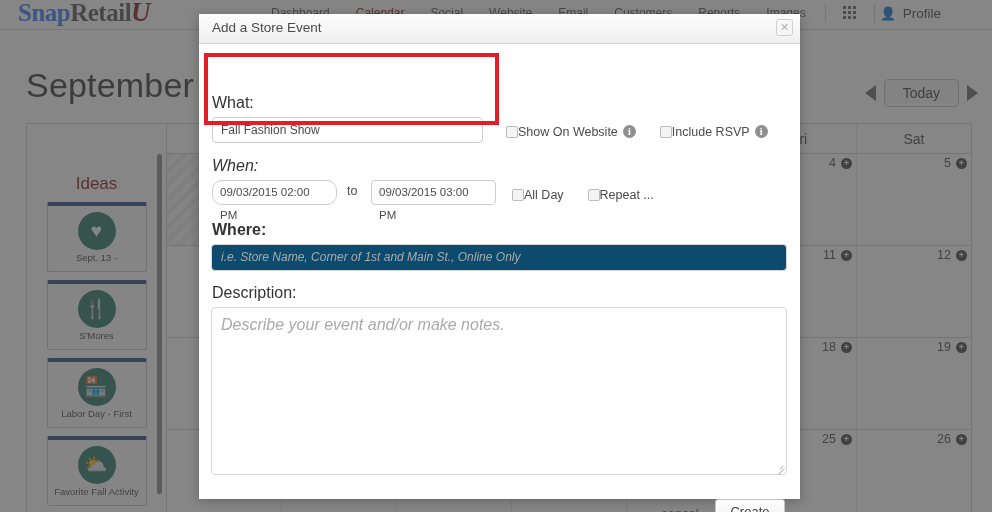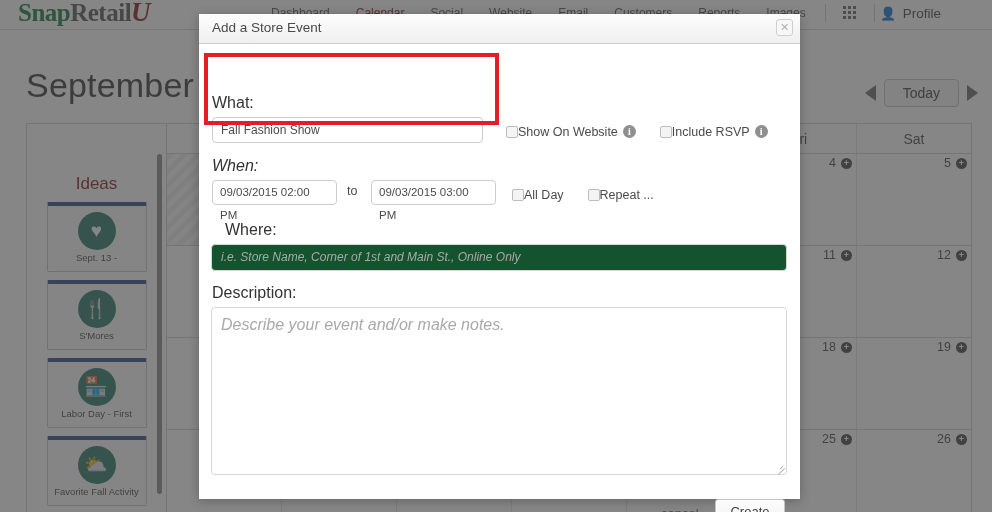--- a/index.html
+++ b/index.html
@@ -19,21 +19,21 @@
   .topbar {
     position: absolute; top: 0; left: 0; width: 992px; height: 30px;
     background: #ffffff; border-bottom: 1px solid #d8d8d8;
   }
   .logo {
     position: absolute; left: 18px; top: -3px;
     font-family: "Liberation Serif", serif;
     font-size: 25px; font-weight: bold; letter-spacing: -0.5px;
     white-space: nowrap;
   }
-  .logo .snap { color: #15803d; }
+  .logo .snap { color: #3b82f6; }
   .logo .retail { color: #58595b; }
   .logo .mark { color: #8b2026; font-family:"Liberation Serif",serif; font-style: italic; font-size: 27px; }
 
   .nav { position: absolute; left: 258px; top: 2px; white-space: nowrap; }
   .nav-item {
     display: inline-block; font-size: 12px; color: #5a5a5a;
     padding: 0 13px; line-height: 22px; vertical-align: middle;
   }
   .nav-item.active { color: #8b2026; }
   .nav-sep { display:inline-block; width:1px; height:18px; background:#cfcfcf; vertical-align: middle; margin: 0 6px;}
@@ -167,29 +167,29 @@
     font-family:"Liberation Serif", serif;
   }
   .cb-group { display:inline-block; margin-right: 24px; }
 
   .f-when { position:absolute; left: 13px; top: 113px; font-style: italic; }
   .in-date {
     position:absolute; top: 136px; width: 125px; height: 25px;
     border:1px solid #cdcdcd; border-radius:4px; background:#fff;
     font-size: 11.5px; color:#4b4b4b; padding: 0 7px; line-height:23px;
   }
-  .in-date.a { left: 13px; }
+  .in-date.a { left: 13px; border-radius: 10px; }
   .in-date.b { left: 172px; }
   .to-word { position:absolute; left: 148px; top: 140px; font-size: 12.5px; color:#4b4b4b; }
   .cbrow-2 { position:absolute; left: 313px; top: 141px; white-space:nowrap; }
 
-  .f-where { position:absolute; left: 26px; top: 177px; }
+  .f-where { position:absolute; left: 13px; top: 177px; font-weight: bold; }
   .in-where {
     position:absolute; left: 12px; top: 200px; width: 576px; height: 27px;
-    border:1px solid #d6d6d6; border-radius:4px; background:#14532d;
+    border:1px solid #d6d6d6; border-radius:4px; background:#0c4a6e;
     font-size: 12px; color:#a9a9a9; font-style: italic; padding: 0 9px; line-height:25px;
   }
 
   .f-desc { position:absolute; left: 13px; top: 240px; }
   .in-desc {
     position:absolute; left: 12px; top: 263px; width: 576px; height: 168px;
     border:1px solid #d6d6d6; border-radius:4px; background:#fff;
     font-size: 16px; color:#a9a9a9; font-style: italic; padding: 8px 9px;
   }
   .resize-grip {

